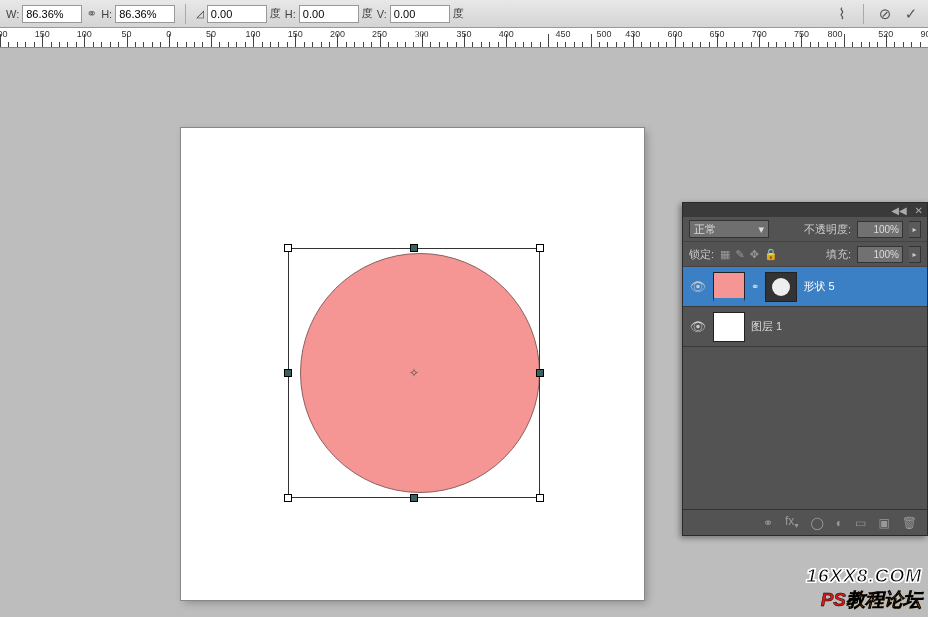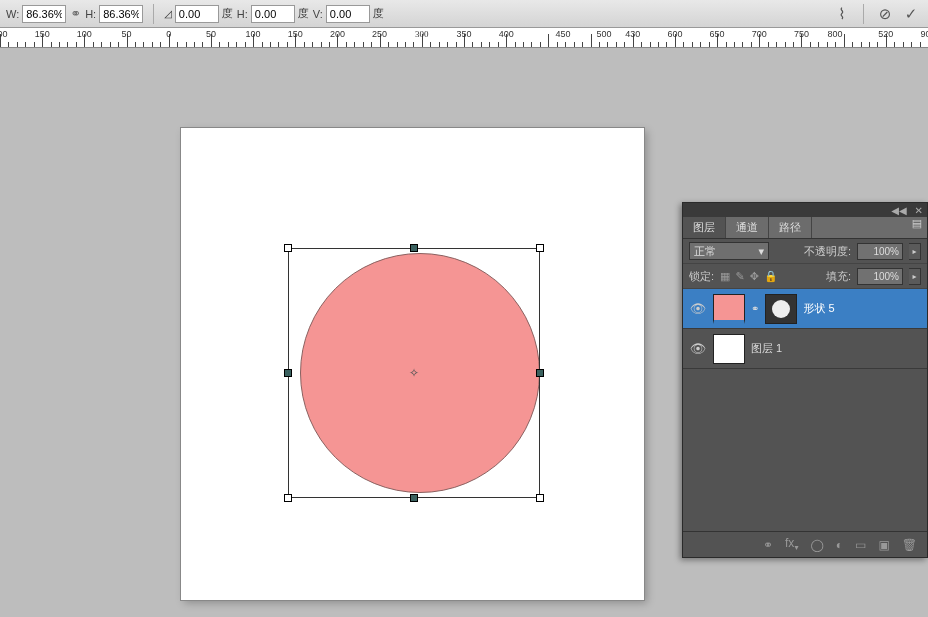--- a/index.html
+++ b/index.html
@@ -1,20 +1,20 @@
 <!DOCTYPE html>
 <html><head>
 <meta charset="utf-8">
 <style>
   * { box-sizing: border-box; margin: 0; padding: 0; font-family: Arial, sans-serif; }
   body { width: 928px; height: 617px; background: #bdbdbd; overflow: hidden; position: relative; }
 
   .toolbar { height: 28px; background: linear-gradient(#e8e8e8,#d4d4d4); border-bottom:1px solid #999; display:flex; align-items:center; padding:0 6px; font-size:11px; color:#333; gap:4px;}
   .toolbar .field { display:flex; align-items:center; gap:3px;}
-  .toolbar input { width:44px; height:18px; font-size:11px; padding:0 3px; border:1px solid #999; background:#fff;}
+  .toolbar input { width:60px; height:18px; font-size:11px; padding:0 3px; border:1px solid #999; background:#fff;}
   .toolbar .lbl { color:#444;}
   .toolbar .unit{color:#444;}
   .toolbar .sep { width:1px; height:20px; background:#aaa; margin:0 6px;}
   .toolbar .link-icon{font-size:13px; color:#666;}
   .toolbar .tri{font-size:10px;}
   .toolbar .spacer{flex:1;}
   .toolbar .iconbtn{width:22px;height:22px;display:flex;align-items:center;justify-content:center;color:#555;font-size:15px;border-radius:2px;}
 
   .ruler-row{height:20px; background:#fff; border-bottom:1px solid #888; position:relative; overflow:hidden;}
   .ruler{position:absolute; left:0; right:0; top:0; height:20px;}
@@ -256,26 +256,20 @@
     <div class="handle h-b"></div>
     <div class="handle h-br"></div>
     <div class="center-mark">✧</div>
   </div>
 
   <div class="panel">
     <div class="panel-titlebar">
       <span>◀◀</span>
       <span>✕</span>
     </div>
-    <div class="tabs">
-      <div class="tab active">图层</div>
-      <div class="tab">通道</div>
-      <div class="tab">路径</div>
-      <div class="tab-menu">▤</div>
-    </div>
     <div class="panel-row">
       <div class="combo">
           <span>正常</span>
           <span>▾</span>
         </div>
       <span style="flex:1"></span>
       <span>不透明度:</span>
       <div class="pct">100%</div>
       <div class="pct-arrow">▸</div>
     </div>
@@ -312,13 +306,17 @@
       <span class="fi">⚭</span>
       <span class="fi">fx<sub style="font-size:8px">▾</sub></span>
       <span class="fi">◯</span>
       <span class="fi">◐</span>
       <span class="fi">▭</span>
       <span class="fi">▣</span>
       <span class="fi">🗑</span>
     </div>
   </div>
 
+  <div class="watermark">
+    <div class="l1">16XX8.COM</div>
+    <div class="l2"><span class="a">PS</span><span class="b">教程论坛</span></div>
+  </div>
 </div>
 
 </body></html>

